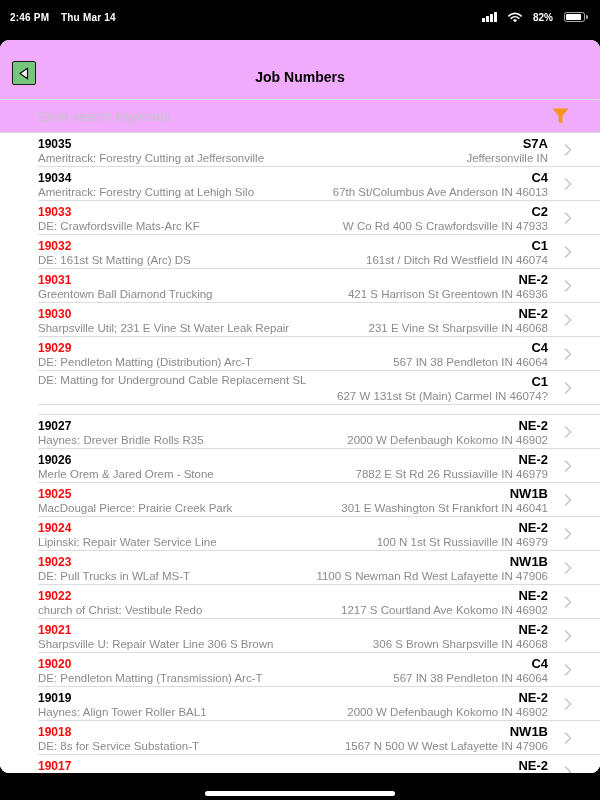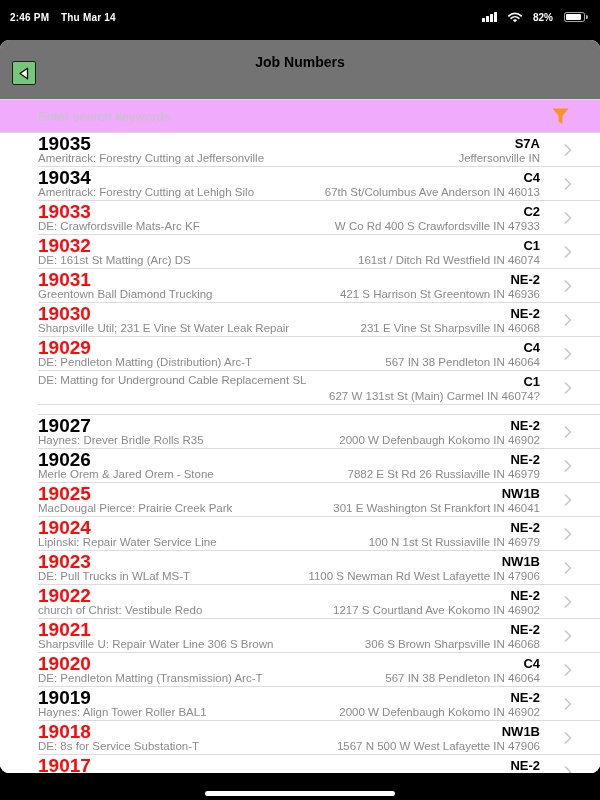--- a/index.html
+++ b/index.html
@@ -16,40 +16,40 @@
   .cell-bars i:nth-child(1){height:4px;} .cell-bars i:nth-child(2){height:6px;}
   .cell-bars i:nth-child(3){height:8px;} .cell-bars i:nth-child(4){height:10px;}
   .battery { position:relative; width:21px; height:10px; border:1px solid rgba(255,255,255,0.65); border-radius:2.5px; margin-right:3px; }
   .battery .level { position:absolute; left:1px; top:1px; bottom:1px; width:80%; background:#fff; border-radius:1px; }
   .battery .cap { position:absolute; right:-3.5px; top:2px; width:2px; height:4px; background:rgba(255,255,255,0.65); border-radius:0 1.5px 1.5px 0; }
 
   
   .app { flex:1; background:#fff; border-radius:9px; overflow:hidden; display:flex; flex-direction:column; position:relative; }
 
   .nav-bar { height:60px; flex:none; border-bottom:1px solid #D8D8DC; position:relative;
-             display:flex; justify-content:center; background:#737373; }
+             display:flex; align-items:center; justify-content:center; background:#f0abfc; }
   .nav-title { font-size:14px; font-weight:700; color:#000; padding-top:14px; }
   .back-btn { position:absolute; left:12px; top:21px; width:24px; height:24px; background:#76C77B;
               border:1.5px solid #1c1c1c; border-radius:2px; display:flex; align-items:center; justify-content:center;
               cursor:pointer; padding:0; }
 
   .search-bar { height:33px; flex:none; border-bottom:1px solid #D8D8DC; display:flex; align-items:center;
                 padding:0 58px 0 38px; position:relative; background:#f0abfc; }
   .search-input { flex:1; border:none; outline:none; font-size:13px; color:#333; font-family:"Liberation Sans", sans-serif; background:transparent; }
   .search-input::placeholder { color:#C4C4C9; }
   .filter-btn { position:absolute; right:30px; top:7px; background:none; border:none; padding:0; cursor:pointer; line-height:0; }
 
   
   .job-list { flex:1; overflow:hidden; background:#fff; }
   .row { position:relative; height:34px; padding:3px 60px 0 38px; background:#fff; cursor:pointer; }
   .row::after { content:""; position:absolute; left:38px; right:0; bottom:0; height:1px; background:#DCDCDE; }
-  .job-number { font-size:19px; font-weight:700; line-height:16px; color:#000; white-space:nowrap; }
+  .job-number { font-size:12px; font-weight:700; line-height:16px; color:#000; white-space:nowrap; }
   .row.red .job-number { color:#FB0B0B; }
   .job-desc { font-size:11.5px; line-height:13px; color:#8A8A8E; white-space:nowrap; }
-  .row-right { position:absolute; top:3px; right:60px; text-align:right; }
+  .row-right { position:absolute; top:3px; right:52px; text-align:right; }
   .job-code { font-size:13px; font-weight:700; line-height:16px; color:#000; white-space:nowrap; }
   .job-address { font-size:11.5px; line-height:13px; color:#8A8A8E; white-space:nowrap; }
   .chevron { position:absolute; right:28px; top:50%; transform:translateY(-50%); line-height:0; }
   .section-gap { position:relative; height:10px; background:#fff; }
   .section-gap::after { content:""; position:absolute; left:38px; right:0; bottom:0; height:1px; background:#DCDCDE; }
 
   
   .bottom-bar { height:27px; flex:none; background:#000; position:relative; }
   .home-indicator { position:absolute; left:50%; transform:translateX(-50%); bottom:4px;
                     width:190px; height:5px; border-radius:3px; background:#fff; cursor:pointer; }

